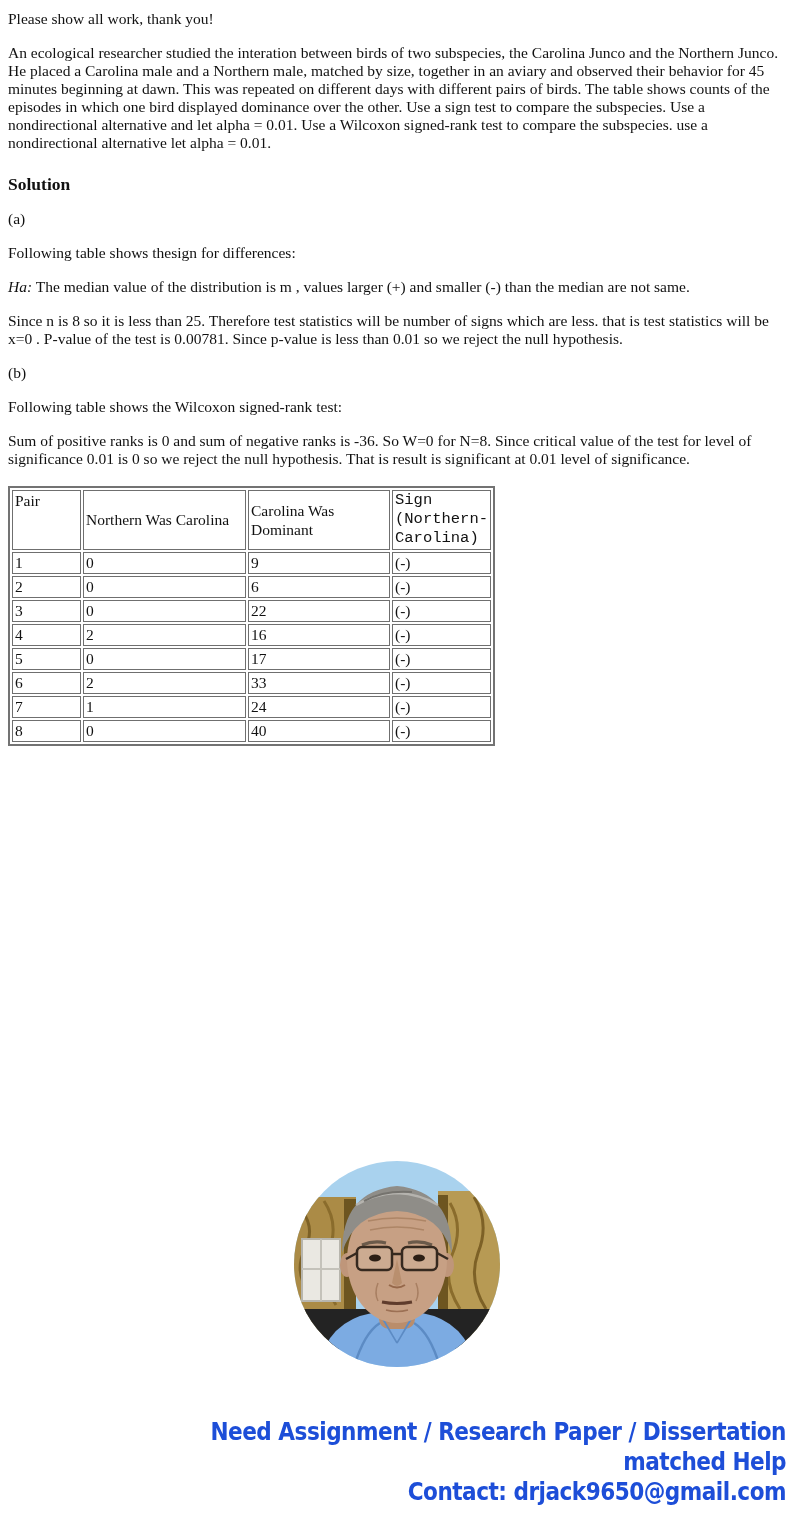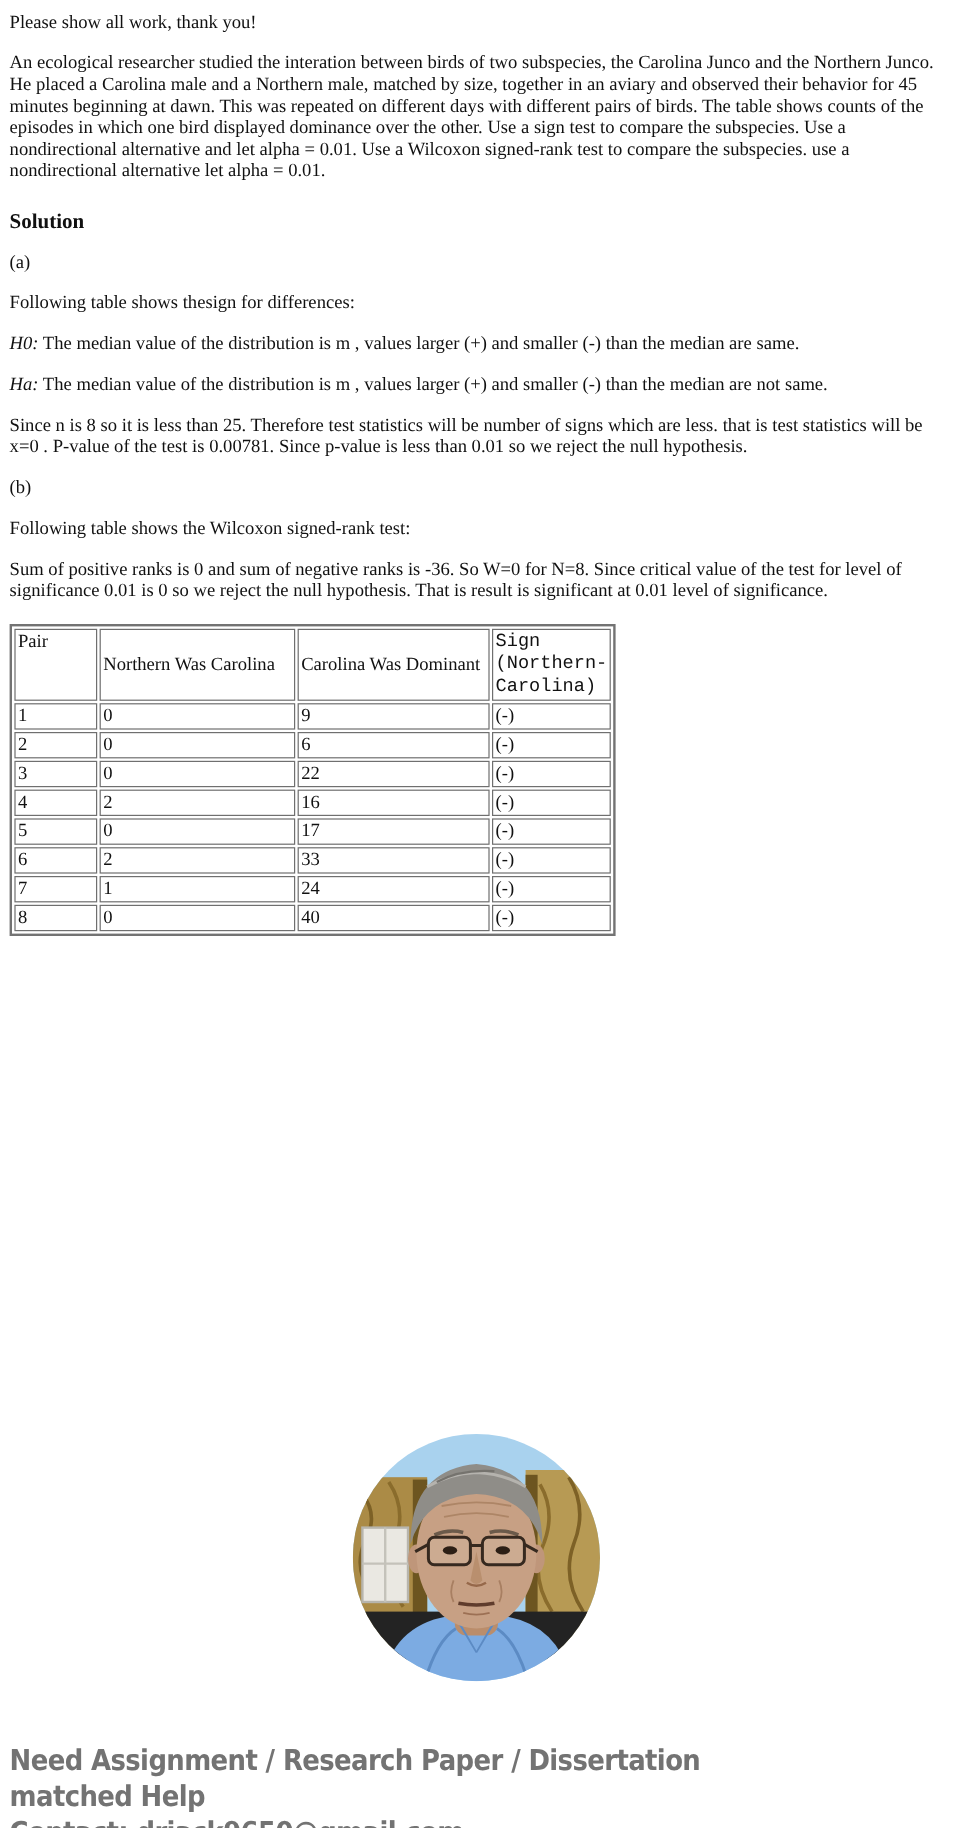--- a/index.html
+++ b/index.html
@@ -38,65 +38,64 @@
     border: 1px solid #6f6f6f;
     padding: 0 2px 1px 2px;
     text-align: left;
     font-weight: normal;
     line-height: 19px;
   }
   table.results th { vertical-align: middle; }
   table.results th.col-pair { vertical-align: top; }
   .col-pair     { width: 69px;  }
   .col-north    { width: 163px; }
-  .col-carolina { width: 160px; }
+  .col-carolina { width: 142px; }
   .col-sign     { width: 96px; font-family: Liberation Mono, monospace; }
   table.results td { height: 20px; vertical-align: top; }
 
   
   .avatar-wrap {
     margin-top: 415px;
     text-align: center;
   }
   .avatar {
     display: inline-block;
     width: 206px;
     height: 206px;
   }
 
   
   .footer {
     margin-top: 46px;
-    text-align: left;
+    text-align: right;
     font-family: "DejaVu Sans", sans-serif;
     font-weight: bold;
     font-stretch: condensed;
     font-size: 24px;
     line-height: 30px;
     letter-spacing: -0.5px;
-    color: #737373;
+    color: #1d4ed8;
   }
   .footer .line { white-space: nowrap; }
 </style>
 </head>
 <body>
 
 <div class="doc">
 
   <p class="first">Please show all work, thank you!</p>
 
   <p>An ecological researcher studied the interation between birds of two subspecies, the Carolina Junco and the Northern Junco. He placed a Carolina male and a Northern male, matched by size, together in an aviary and observed their behavior for 45 minutes beginning at dawn. This was repeated on different days with different pairs of birds. The table shows counts of the episodes in which one bird displayed dominance over the other. Use a sign test to compare the subspecies. Use a nondirectional alternative and let alpha = 0.01. Use a Wilcoxon signed-rank test to compare the subspecies. use a nondirectional alternative let alpha = 0.01.</p>
 
   <h2 class="solution">Solution</h2>
 
   <p>(a)</p>
 
   <p>Following table shows thesign for differences:</p>
 
-  <p><span class="hyp-label">H0:</span> <span>The median value of the distribution is m , values larger (+) and smaller (-) than the median are same.</span></p>
 
   <p><span class="hyp-label">Ha:</span> <span>The median value of the distribution is m , values larger (+) and smaller (-) than the median are not same.</span></p>
 
   <p>Since n is 8 so it is less than 25. Therefore test statistics will be number of signs which are less. that is test statistics will be x=0 . P-value of the test is 0.00781. Since p-value is less than 0.01 so we reject the null hypothesis.</p>
 
   <p>(b)</p>
 
   <p>Following table shows the Wilcoxon signed-rank test:</p>
 
   <p>Sum of positive ranks is 0 and sum of negative ranks is -36. So W=0 for N=8. Since critical value of the test for level of significance 0.01 is 0 so we reject the null hypothesis. That is result is significant at 0.01 level of significance.</p>

